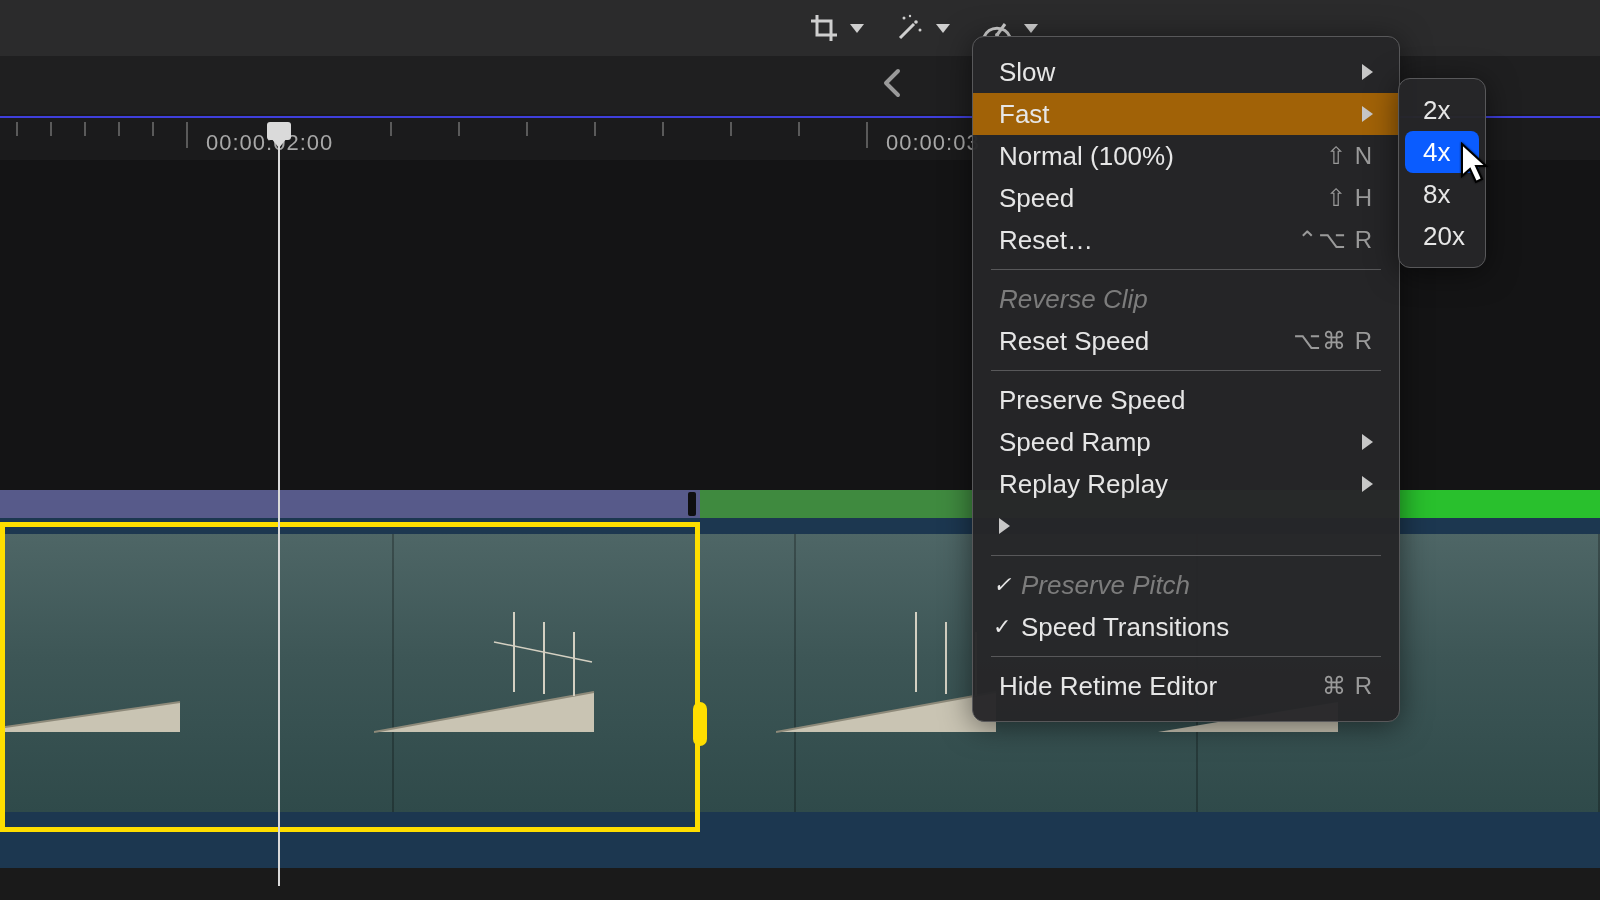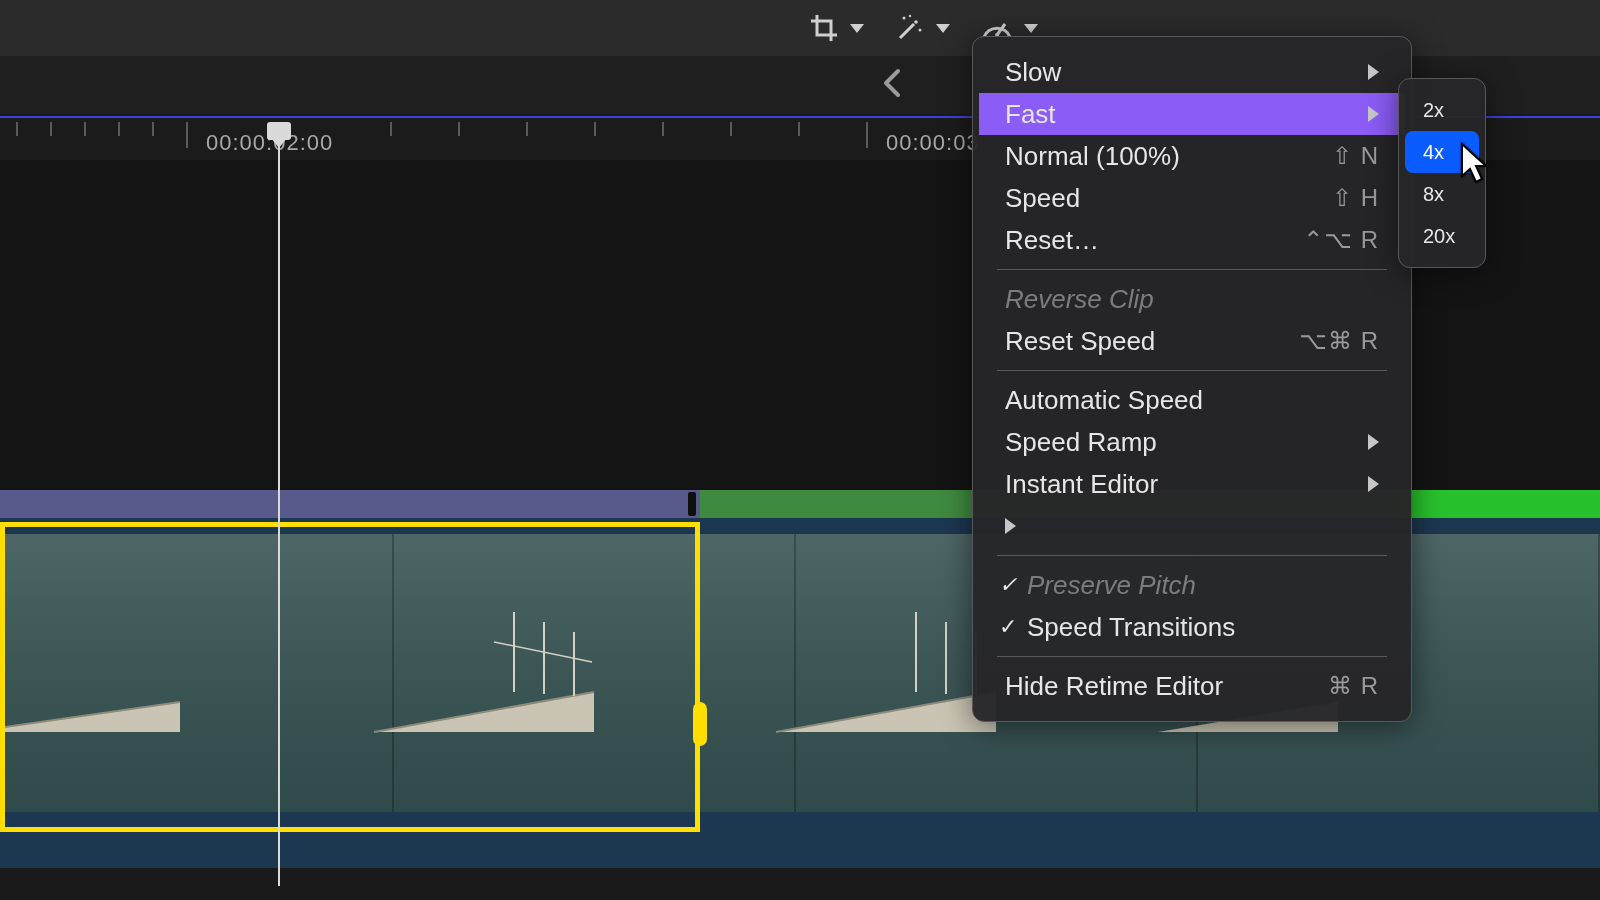--- a/index.html
+++ b/index.html
@@ -40,32 +40,32 @@
   .track-bottom{position:absolute;left:0;top:294px;right:0;height:56px;background:#1c3750;}
   
   .sel-rect{position:absolute;left:0;top:522px;width:700px;height:310px;border:5px solid #ffde00;box-sizing:border-box;pointer-events:none;}
   .sel-grip{position:absolute;left:693px;top:702px;width:14px;height:44px;background:#ffde00;border-radius:7px;}
   
   .playhead-head{position:absolute;left:267px;top:122px;width:24px;height:24px;}
   .playhead-head:before{content:"";position:absolute;left:0;top:0;width:24px;height:18px;background:#dadada;border-radius:3px;}
   .playhead-head:after{content:"";position:absolute;left:4px;top:16px;width:0;height:0;border-left:8px solid transparent;border-right:8px solid transparent;border-top:10px solid #dadada;}
   .playhead-line{position:absolute;left:278px;top:146px;width:2px;height:740px;background:#dadada;}
   
-  .menu{position:absolute;left:972px;top:36px;width:426px;background:rgba(38,38,40,0.97);border:1px solid #58585a;border-radius:12px;padding:14px 6px;box-shadow:0 4px 30px rgba(0,0,0,0.5);}
+  .menu{position:absolute;left:972px;top:36px;width:426px;background:rgba(38,38,40,0.97);border:1px solid #58585a;border-radius:12px;padding:14px 0;box-shadow:0 4px 30px rgba(0,0,0,0.5);}
   .menu-row{display:flex;align-items:center;justify-content:space-between;height:42px;padding:0 26px;font-size:26px;cursor:default;}
-  .menu-row.hover{background:#8b5cf6;}
+  .menu-row.hover{background:#a16207;}
   .menu-row.disabled{color:#7c7c7c;font-style:italic;}
   .menu-row .lab{white-space:nowrap;}
   .menu-row .sc{color:#9a9a9a;font-size:24px;letter-spacing:1px;}
   .menu-row .chev-r{width:0;height:0;border-top:8px solid transparent;border-bottom:8px solid transparent;border-left:11px solid #c7c7c7;}
   .menu-row .chk{width:22px;margin-left:-6px;margin-right:6px;color:#e6e6e6;font-size:22px;}
   .menu-sep{height:1px;background:#58585a;margin:8px 18px;}
   
   .submenu{position:absolute;left:1398px;top:78px;width:86px;background:rgba(38,38,40,0.97);border:1px solid #58585a;border-radius:12px;padding:10px 0;box-shadow:0 4px 30px rgba(0,0,0,0.5);}
-  .sub-row{height:42px;display:flex;align-items:center;padding:0 18px;font-size:20px;border-radius:8px;margin:0 6px;cursor:default;}
+  .sub-row{height:42px;display:flex;align-items:center;padding:0 18px;font-size:26px;border-radius:8px;margin:0 6px;cursor:default;}
   .sub-row.sel{background:#0a5cff;color:#fff;}
   
   .cursor{position:absolute;left:1460px;top:142px;pointer-events:none;}
   .cursor svg{display:block;filter:drop-shadow(0 0 1px rgba(0,0,0,0.8));}
 </style>
 </head>
 <body>
 
 <div class="toolbar">
   <div class="tb-group" style="left:798px;">
@@ -220,29 +220,29 @@
     <span></span>
   </div>
   <div class="menu-row">
     <span class="lab">Reset Speed</span>
     <span class="sc">⌥⌘ R</span>
   </div>
 
   <div class="menu-sep"></div>
 
   <div class="menu-row">
-    <span class="lab">Automatic Speed</span>
+    <span class="lab">Preserve Speed</span>
     <span></span>
   </div>
   <div class="menu-row">
     <span class="lab">Speed Ramp</span>
     <span class="chev-r"></span>
   </div>
   <div class="menu-row">
-    <span class="lab">Instant Editor</span>
+    <span class="lab">Replay Replay</span>
     <span class="chev-r"></span>
   </div>
   <div class="menu-row">
     <span class="chev-r"></span>
   </div>
 
   <div class="menu-sep"></div>
 
   <div class="menu-row disabled">
     <span style="display:flex;align-items:center;">

